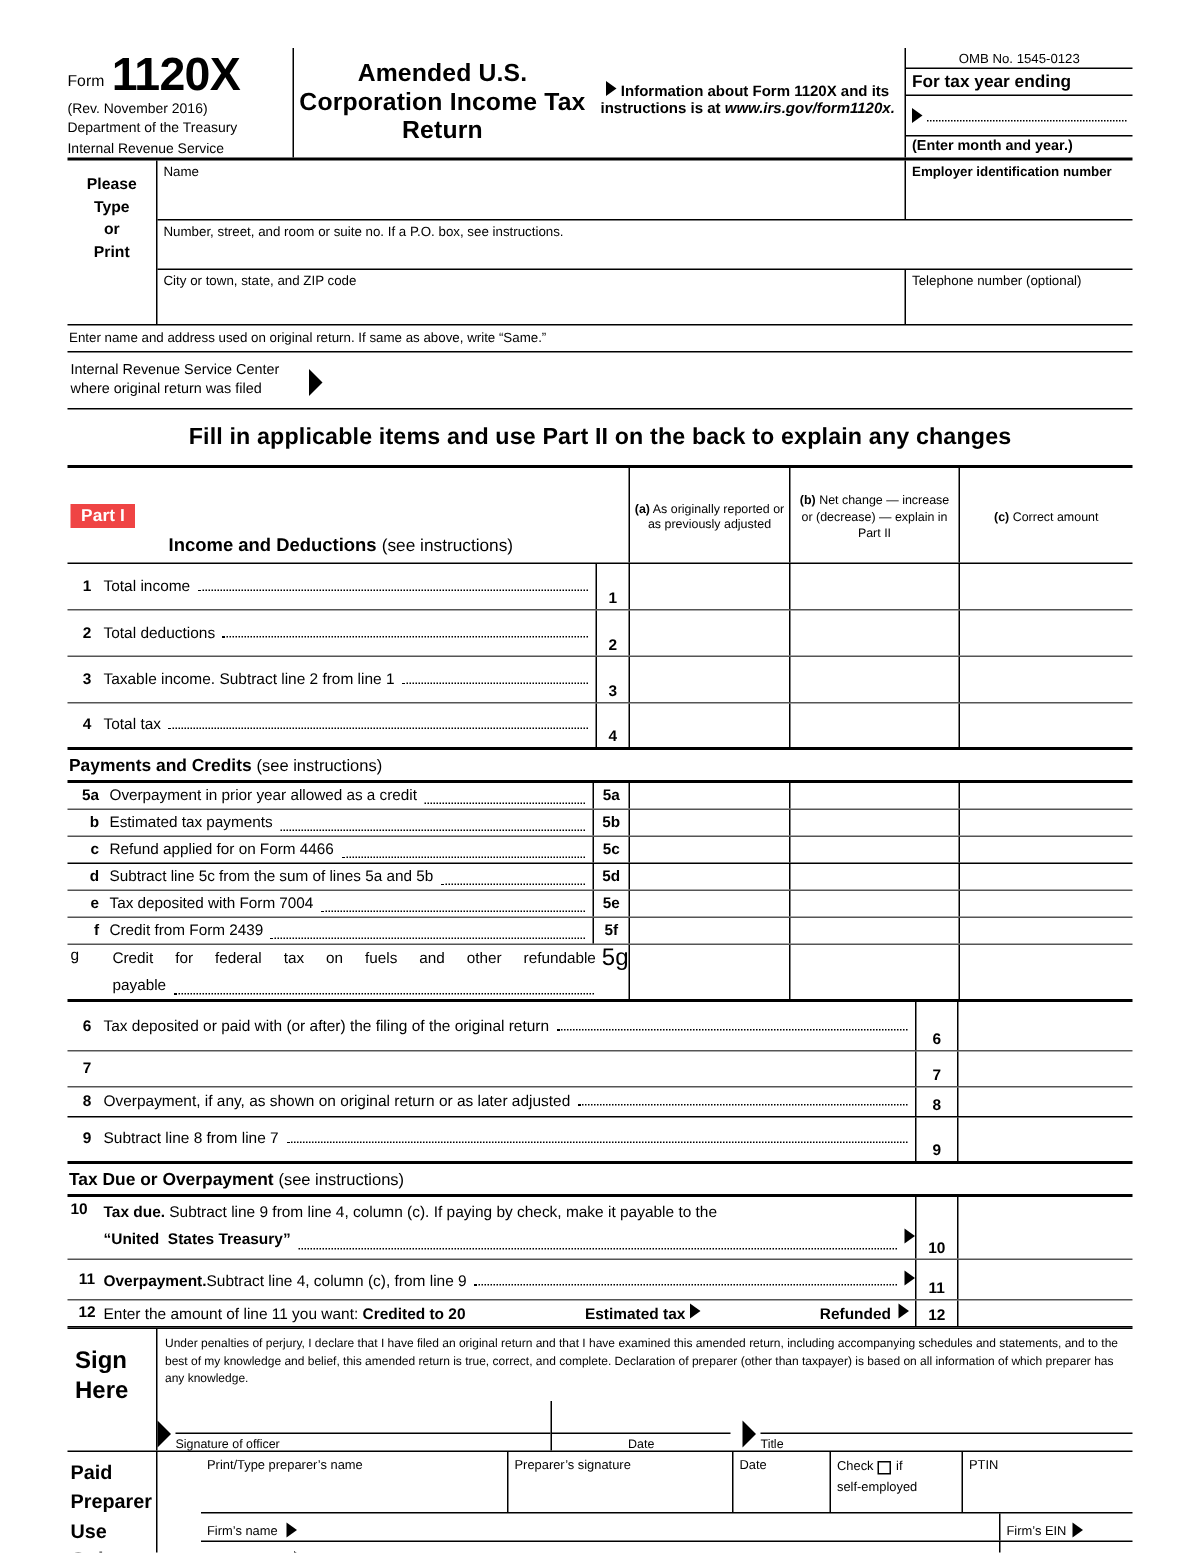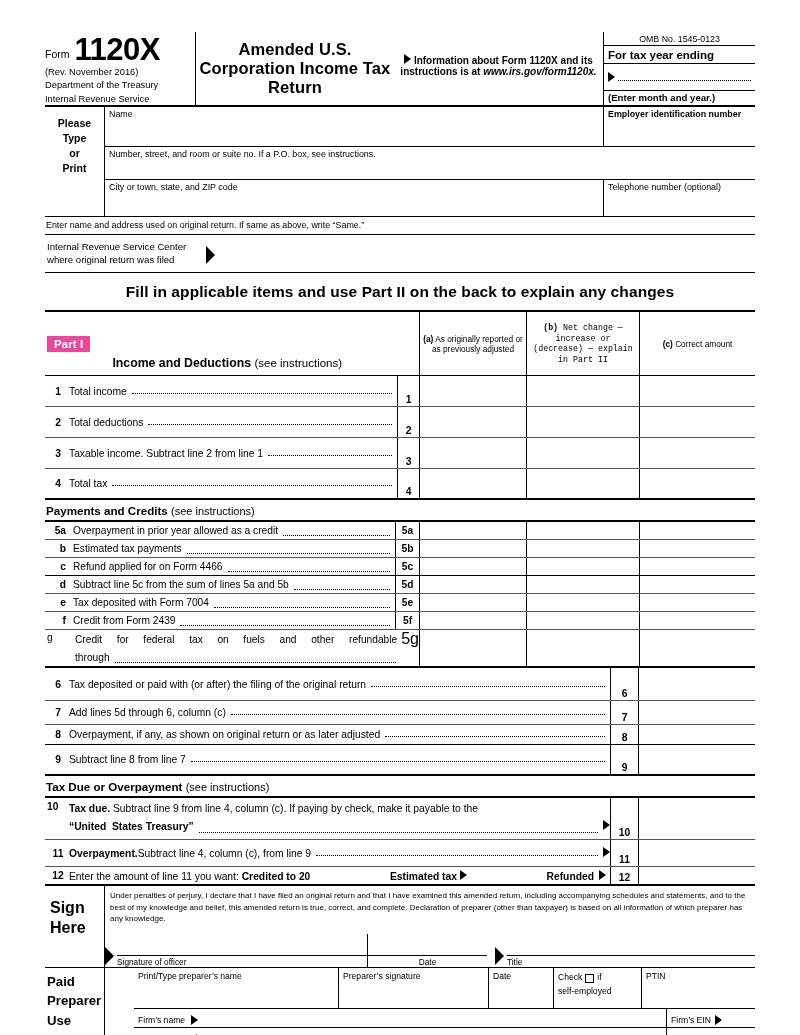--- a/index.html
+++ b/index.html
@@ -51,28 +51,28 @@
 
   
   .irsbox { border-top:1.6px solid #000; border-bottom:1.6px solid #000;
             font-size:9.6px; line-height:1.38; padding:5px 0 6px 2px; display:flex; align-items:center;}
   .irsbox .arrow { font-size:13px; margin-left:20px; }
   .fillin { text-align:center; font-size:15.5px; font-weight:bold; padding:10px 0 9px; letter-spacing:0.1px;}
 
   
   .partband { display:flex; border-top:2px solid #000; border-bottom:1.3px solid #000; }
   .partband .lbl { flex:1; display:flex; align-items:center; padding:5px 0 5px 2px; }
-  .partchip { background:#ec4899; color:#fff; font-size:11.5px; font-weight:bold;
+  .partchip { background:#ef4444; color:#fff; font-size:11.5px; font-weight:bold;
               padding:2px 7px 2px 7px; letter-spacing:0.1px; }
   .parttitle { font-size:12.3px; font-weight:bold; margin-left:22px;margin-top:39px; }
   .parttitle .ital { font-weight:normal; font-size:11.5px; }
   .ch { border-left:1.3px solid #000; font-size:8.3px; text-align:center; line-height:1.28;
         padding:3px 3px 2px; display:flex; flex-direction:column; justify-content:center;}
   .ch b { font-weight:bold; }
-  .w-a { width:107px; } .w-b { width:113px;font-family:Liberation Mono, monospace; } .w-c { width:116px; }
+  .w-a { width:107px; } .w-b { width:113px; } .w-c { width:116px; }
   .w-num { width:8px; }
 
   
   .dataline { display:flex; align-items:stretch; }
   .dl-text { flex:1; display:flex; align-items:center; font-size:10.3px; padding-left:2px; }
   .dl-no { width:22px; text-align:center; font-weight:bold; font-size:10.3px; flex:none; }
   .dl-desc { display:flex; align-items:baseline; flex:1; }
   .leader { flex:1; margin:0 5px 2px 5px; border-bottom:1.6px dotted #000; height:1px;
             align-self:flex-end; margin-bottom:3px; }
   .dl-numbox { width:22px; border-left:1.3px solid #000; font-size:10.3px; font-weight:bold;
@@ -347,21 +347,21 @@
       <span class="cell-b"></span>
       <span class="cell-c"></span>
     </div>
 
     <div class="dataline bb2" style="height:38px">
       <div class="dl-text" style="align-items:flex-start; padding-top:1px;">
         <span class="mno" style="width:28px; display:inline-flex; align-items:flex-start; padding-top:1px;">g</span>
         <span style="flex:1; font-size:10.2px; line-height:1.72;">
           <span style="display:block; text-align:justify; text-align-last:justify; padding-right:4px;">Credit for federal tax on fuels and other refundable</span>
           <span style="display:flex; align-items:baseline;">
-                <span>through</span>
+                <span>payable</span>
                 <span class="leader"></span>
               </span>
         </span>
       </div>
       <div class="mbox" style="align-items:flex-end; padding-bottom:1px;">5g</div>
       <div class="cell-a"></div>
       <div class="cell-b"></div>
       <div class="cell-c"></div>
     </div>
   </div>
@@ -374,24 +374,20 @@
               <span>Tax deposited or paid with (or after) the filing of the original return</span>
               <span class="leader"></span>
             </span>
       </div>
       <div class="wbox">6</div>
       <div class="wamt"></div>
     </div>
     <div class="dataline thin" style="height:24px">
       <div class="dl-text">
         <span class="dl-no">7</span>
-        <span class="dl-desc">
-              <span>Add lines 5d through 6, column (c)</span>
-              <span class="leader"></span>
-            </span>
       </div>
       <div class="wbox">7</div>
       <div class="wamt"></div>
     </div>
     <div class="dataline bb" style="height:20px">
       <div class="dl-text">
         <span class="dl-no">8</span>
         <span class="dl-desc">
               <span>Overpayment, if any, as shown on original return or as later adjusted</span>
               <span class="leader"></span>

